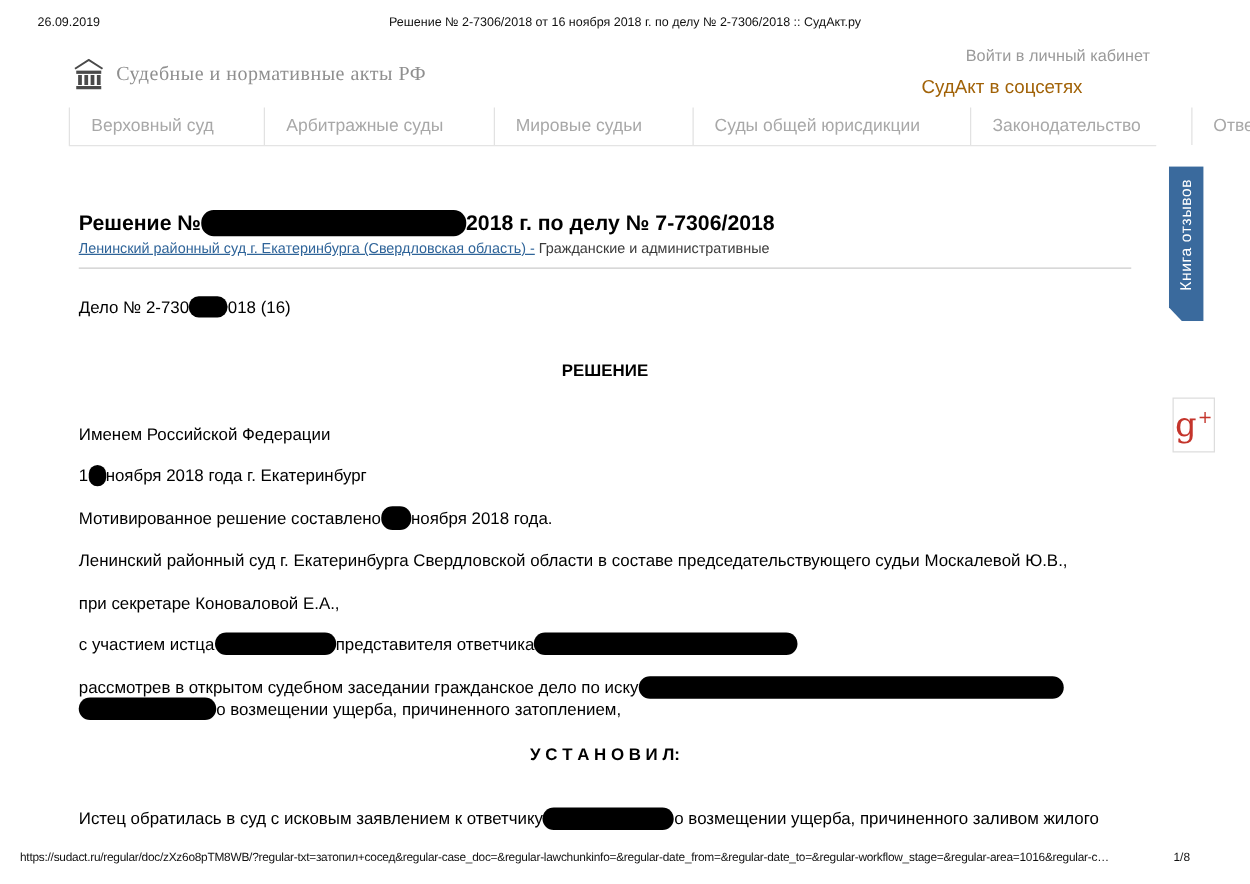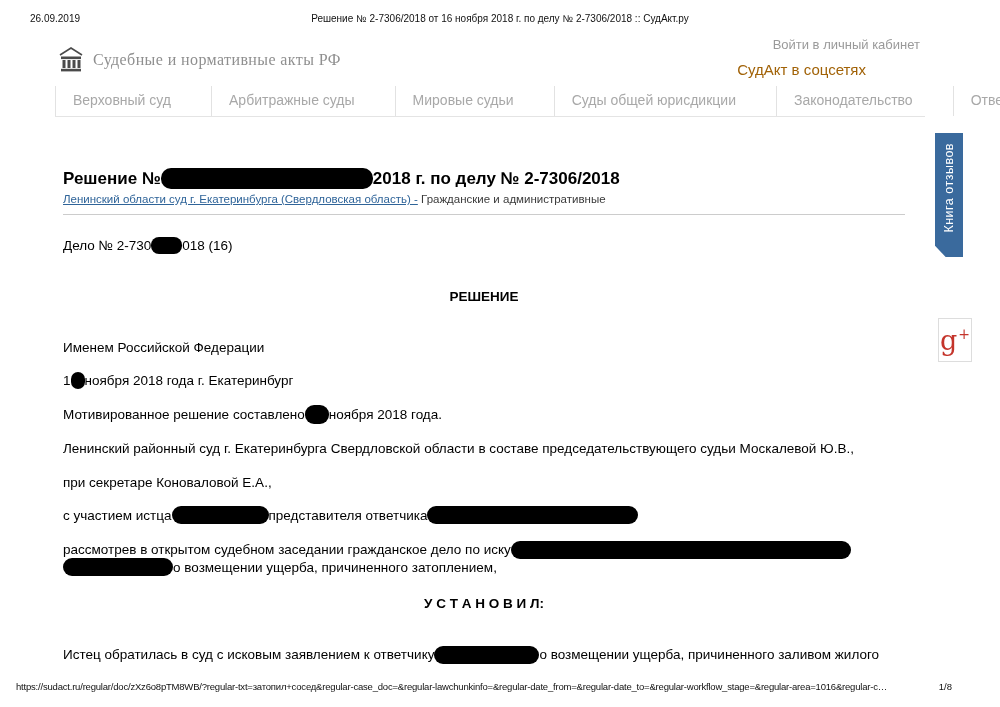--- a/index.html
+++ b/index.html
@@ -116,24 +116,24 @@
 
 <div class="feedback-tab">
   <span>Книга отзывов</span>
 </div>
 <div class="gplus">
   <span class="g">g</span>
   <span class="plus">+</span>
 </div>
 
 <div class="content">
-  <h1 class="doc-title"><span>Решение №</span><span class="redact r-title"></span><span>2018 г. по делу № 2-7306/2018</span></h1>
+  <h1 class="doc-title"><span>Решение №</span><span class="redact r-title"></span><span>2018 г. по делу № 7-7306/2018</span></h1>
 
   <div class="subtitle">
-    <span class="court-link">Ленинский области суд г. Екатеринбурга (Свердловская область) -</span>
+    <span class="court-link">Ленинский районный суд г. Екатеринбурга (Свердловская область) -</span>
     <span class="category">Гражданские и административные</span>
   </div>
 
   <hr>
 
   <p class="mt22"><span>Дело № 2-730</span><span class="redact r-case"></span><span>018 (16)</span></p>
 
   <p class="center bold mt34">РЕШЕНИЕ</p>
 
   <p class="mt34">Именем Российской Федерации</p>

